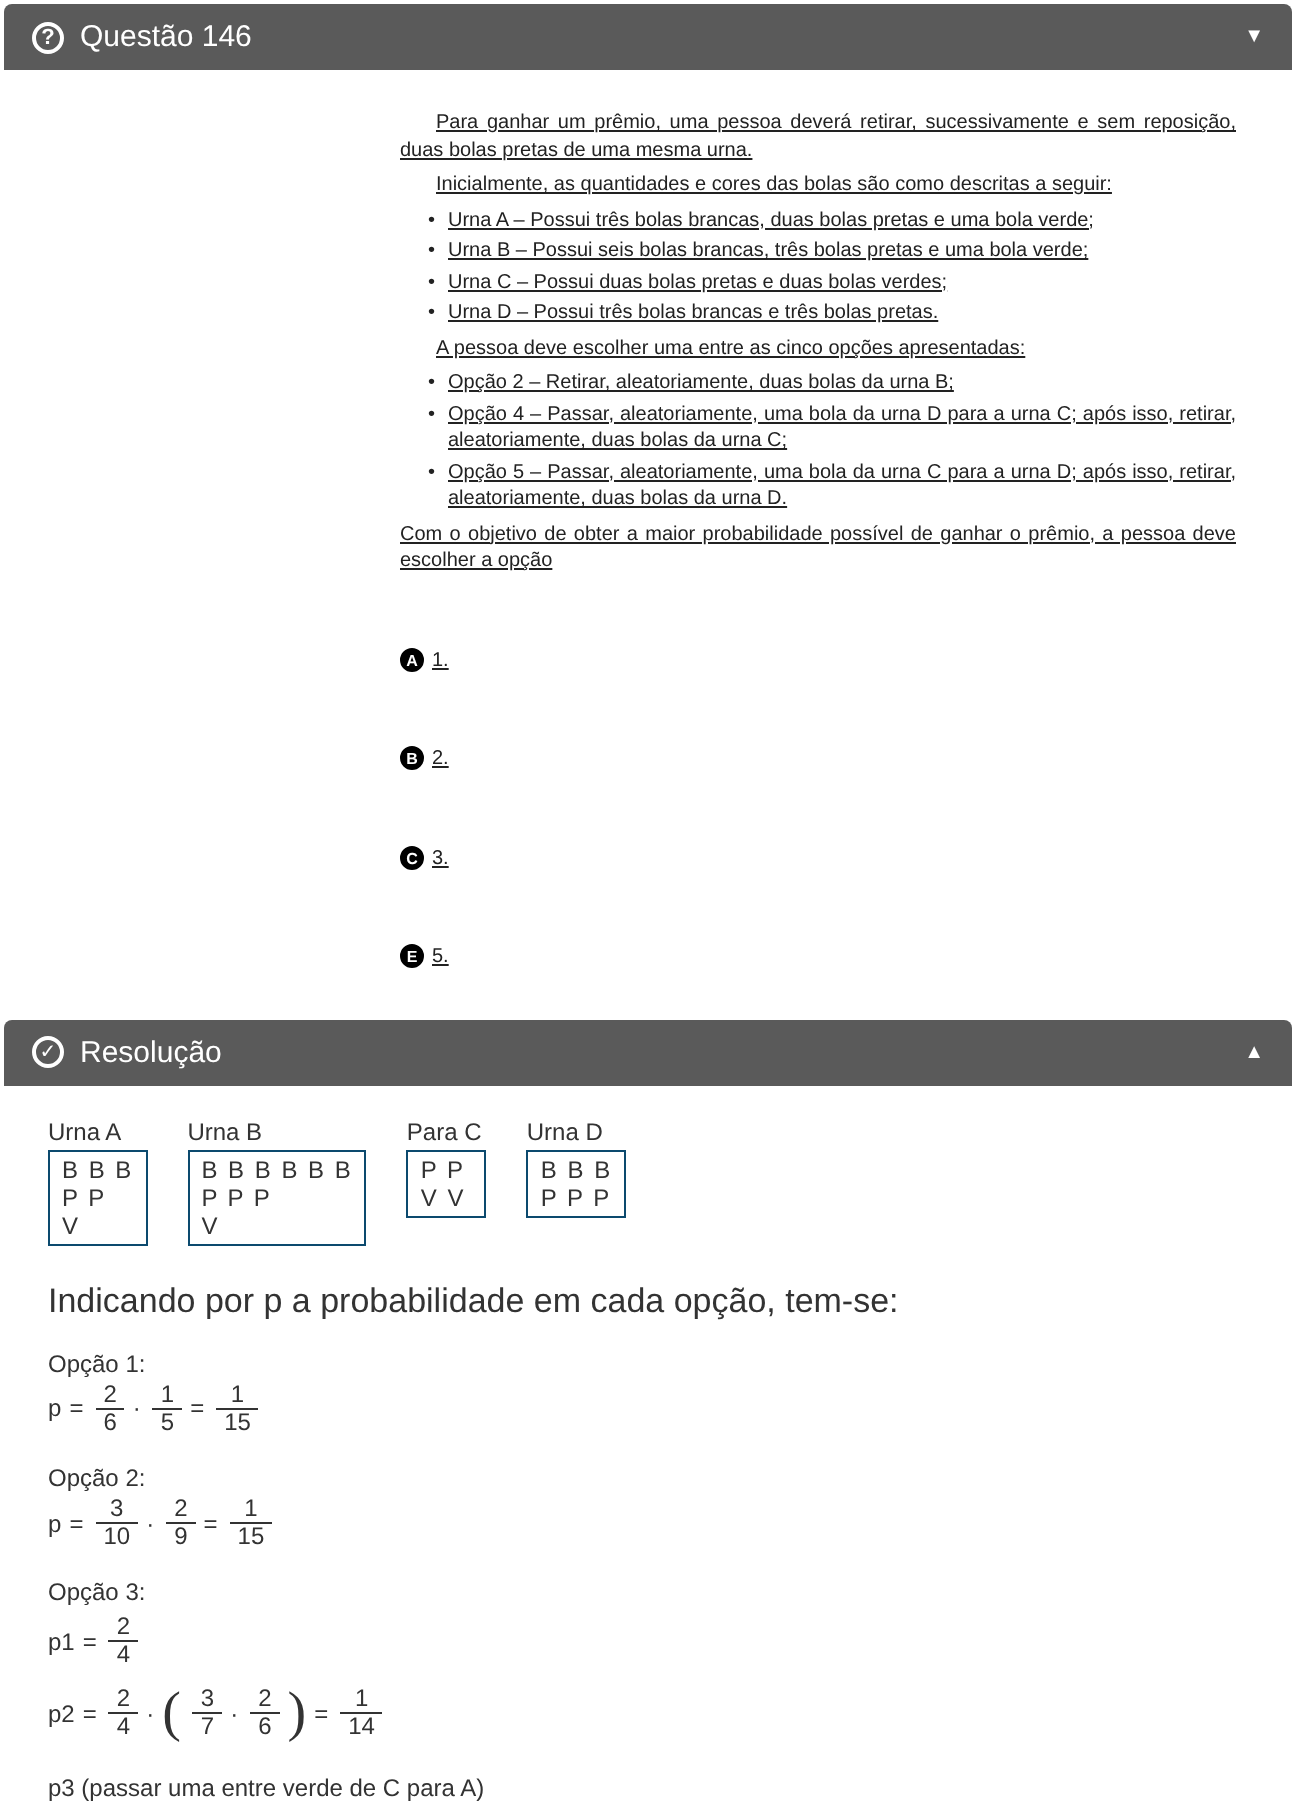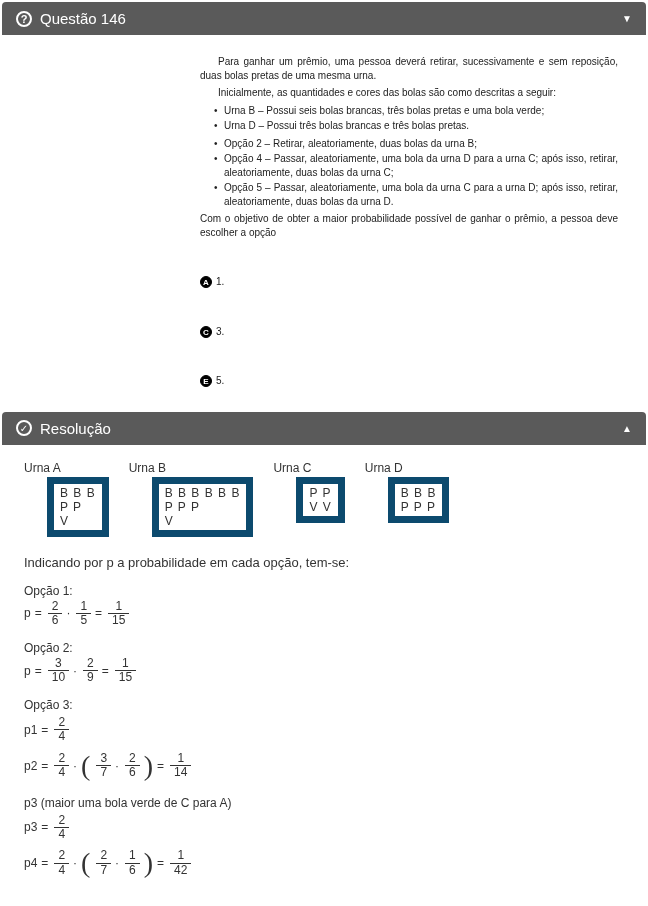--- a/index.html
+++ b/index.html
@@ -3,39 +3,39 @@
 <meta charset="utf-8">
 <style>
   * { box-sizing: border-box; margin: 0; padding: 0; }
   body { font-family: Arial, Helvetica, sans-serif; font-size: 12px; width: 648px; color: #333; background: #fff; }
   .panel-header { background: #5a5a5a; color: #fff; padding: 8px 14px; font-size: 15px; display: flex; align-items: center; justify-content: space-between; border-radius: 4px 4px 0 0; margin: 2px 2px 0 2px; }
   .panel-header .left { display: flex; align-items: center; gap: 8px; }
   .icon-q { width: 16px; height: 16px; border: 2px solid #fff; border-radius: 50%; display:flex; align-items:center; justify-content:center; font-size:11px; font-weight:bold; }
   .icon-check { width: 16px; height: 16px; border: 2px solid #fff; border-radius: 50%; display:flex; align-items:center; justify-content:center; font-size:10px; }
   .icon-chevron-down { font-size: 10px; }
   .icon-chevron-up { font-size: 10px; }
-  .question-body { padding: 20px 30px 20px 200px; font-size: 10px; line-height: 1.35; color:#222; }
+  .question-body { padding: 20px 30px 20px 200px; font-size: 10px; line-height: 1.35; color:#222;text-decoration:underline; }
   .qp { text-align: justify; margin-bottom: 4px; }
   .qp.indent { text-indent: 18px; }
   .qul { list-style: none; padding-left: 14px; margin-bottom: 4px; }
   .qul li { position: relative; padding-left: 10px; text-align: justify; margin-bottom: 2px; }
   .qul li::before { content: "•"; position: absolute; left: 0; top: 0; }
   .alts { list-style:none; padding-left: 0; }
   .alts li { margin-bottom: 2px; margin-top: 36px; }
   .alt-mark { display:inline-block; width:12px; height:12px; border-radius:50%; border:1px solid #000; font-size:8px; line-height:11px; text-align:center; margin-right:4px; font-weight:bold; }
   .alt-mark.filled { background:#000; color:#fff; }
   .solution-body { padding: 16px 24px 30px 24px; font-size: 12px; color:#333; }
   .urns-row { display:flex; gap: 20px; margin-bottom: 18px; align-items:flex-start; }
   .urn { }
   .urn-label { margin-bottom: 2px; }
-  .urn-box { border:7px solid #0c4a6e; padding: 2px 6px; min-width: 40px; margin-left: 23px; }
+  .urn-box { border:1px solid #0c4a6e; padding: 2px 6px; min-width: 40px; }
   .urn-box .row { font-family: Arial; letter-spacing: 1px; white-space: nowrap; }
   .opcao { margin-bottom: 14px; }
   .opcao-t { margin-bottom: 2px; }
-  .small { font-size: 13px; }
+  .small { font-size: 17px; }
   .frac { display:inline-block; vertical-align: middle; text-align:center; margin: 0 2px; }
   .frac .num { display:block; border-bottom:1px solid #333; padding: 0 4px; line-height:1.1; }
   .frac .den { display:block; padding: 0 4px; line-height:1.1; }
   .mline { display:flex; align-items:center; line-height: 1; }
   .mline > * { margin-right: 4px; }
   .paren { font-size: 28px; line-height: 1; font-family: 'Times New Roman', serif; align-self:center; }
 </style>
 </head>
 <body>
 
@@ -44,31 +44,35 @@
     <span class="icon-q">?</span>
     <span>Questão 146</span>
   </span>
   <span class="icon-chevron-down">▼</span>
 </div>
 
 <div class="question-body">
   <p class="qp indent">Para ganhar um prêmio, uma pessoa deverá retirar, sucessivamente e sem reposição, duas bolas pretas de uma mesma urna.</p>
   <p class="qp indent">Inicialmente, as quantidades e cores das bolas são como descritas a seguir:</p>
   <ul class="qul">
+    <li>Urna A – Possui três bolas brancas, duas bolas pretas e uma bola verde;</li>
     <li>Urna B – Possui seis bolas brancas, três bolas pretas e uma bola verde;</li>
+    <li>Urna C – Possui duas bolas pretas e duas bolas verdes;</li>
     <li>Urna D – Possui três bolas brancas e três bolas pretas.</li>
   </ul>
+  <p class="qp indent">A pessoa deve escolher uma entre as cinco opções apresentadas:</p>
   <ul class="qul">
     <li>Opção 2 – Retirar, aleatoriamente, duas bolas da urna B;</li>
     <li>Opção 4 – Passar, aleatoriamente, uma bola da urna D para a urna C; após isso, retirar, aleatoriamente, duas bolas da urna C;</li>
     <li>Opção 5 – Passar, aleatoriamente, uma bola da urna C para a urna D; após isso, retirar, aleatoriamente, duas bolas da urna D.</li>
   </ul>
   <p class="qp">Com o objetivo de obter a maior probabilidade possível de ganhar o prêmio, a pessoa deve escolher a opção</p>
   <ul class="alts">
     <li><span class="alt-mark filled">A</span><span>1.</span></li>
+    <li><span class="alt-mark filled">B</span><span>2.</span></li>
     <li><span class="alt-mark filled">C</span><span>3.</span></li>
     <li><span class="alt-mark filled">E</span><span>5.</span></li>
   </ul>
 </div>
 
 <div class="panel-header">
   <span class="left">
     <span class="icon-check">✓</span>
     <span>Resolução</span>
   </span>
@@ -88,21 +92,21 @@
     </div>
     <div class="urn">
       <div class="urn-label">Urna B</div>
       <div class="urn-box">
         <div class="row">B B B B B B</div>
         <div class="row">P P P</div>
         <div class="row">V</div>
       </div>
     </div>
     <div class="urn">
-      <div class="urn-label">Urna C</div>
+      <div class="urn-label">Para C</div>
       <div class="urn-box">
         <div class="row">P P</div>
         <div class="row">V V</div>
       </div>
     </div>
     <div class="urn">
       <div class="urn-label">Urna D</div>
       <div class="urn-box">
         <div class="row">B B B</div>
         <div class="row">P P P</div>
@@ -185,21 +189,21 @@
           <span class="den">6</span>
         </span>
       <span class="paren">)</span>
       <span>=</span>
       <span class="frac">
           <span class="num">1</span>
           <span class="den">14</span>
         </span>
     </div>
 
-    <div style="margin-top:16px">p3 (maior uma bola verde de C para A)</div>
+    <div style="margin-top:16px">p3 (passar uma entre verde de C para A)</div>
     <div class="mline" style="margin-top:4px">
       <span>p3</span>
         <span>=</span>
       <span class="frac">
           <span class="num">2</span>
           <span class="den">4</span>
         </span>
     </div>
     <div class="mline" style="margin-top:8px">
       <span>p4</span>

